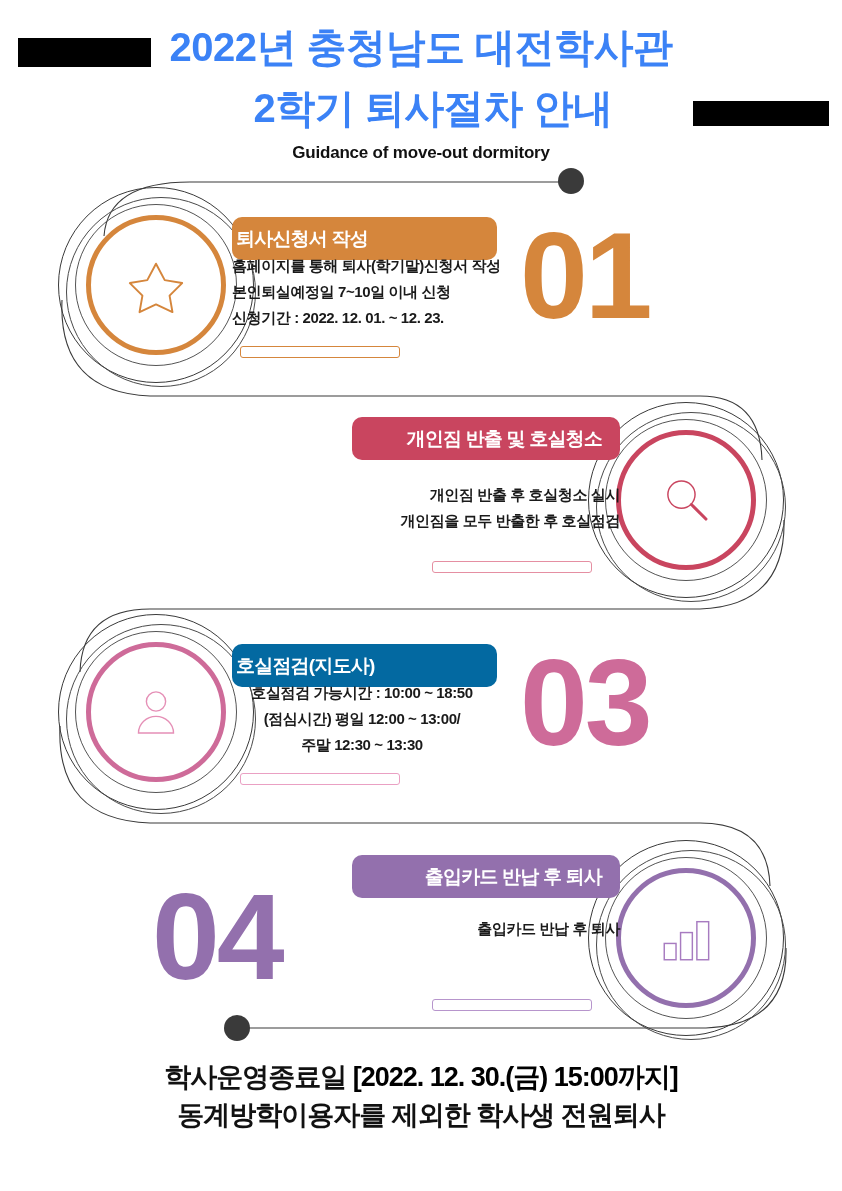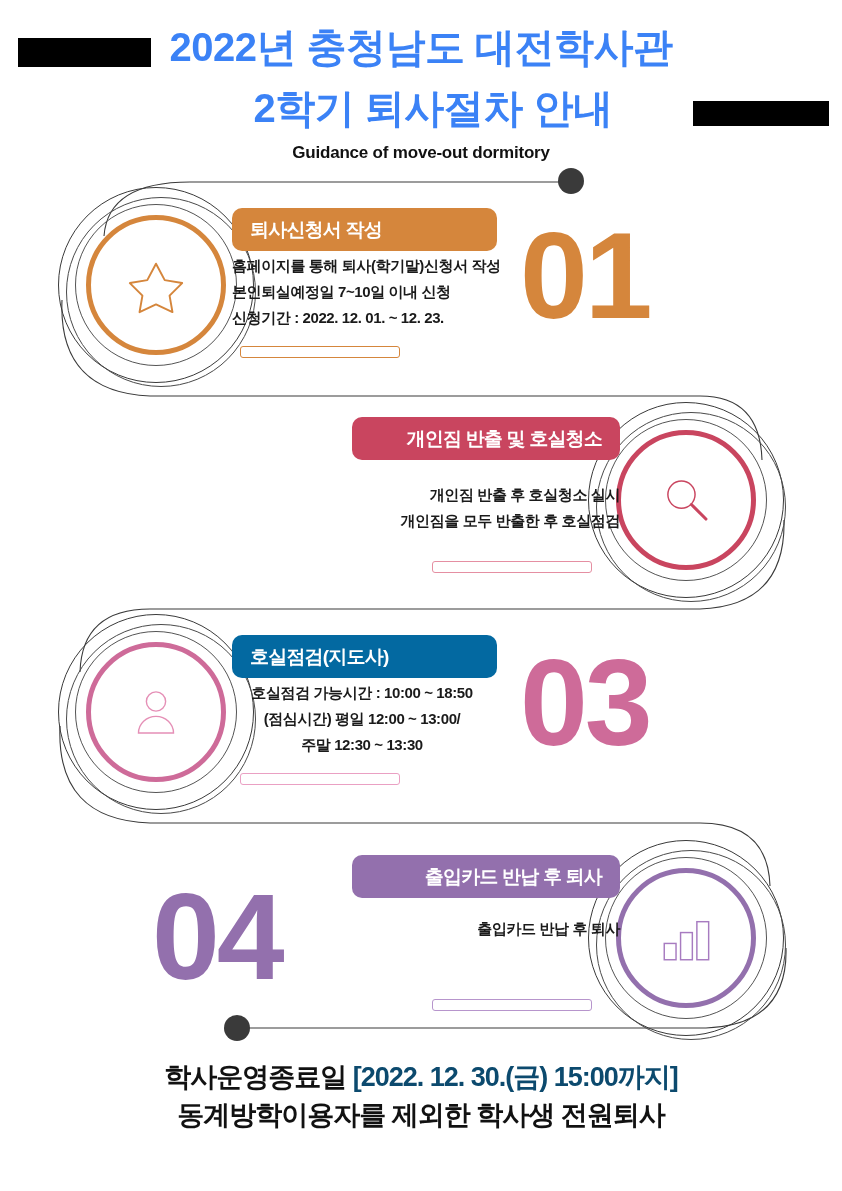--- a/index.html
+++ b/index.html
@@ -136,23 +136,23 @@
     position: absolute;
     height: 43px;
     border-radius: 10px;
     display: flex;
     align-items: center;
     box-sizing: border-box;
     padding-left: 11px;
   }
   .banner-left {
     left: 232px;
-    top: 23px;
+    top: 32px;
     width: 265px;
-    padding-left: 18px;
+    padding-left: 4px;
     justify-content: flex-start;
   }
   .banner-right {
     left: 352px;
     top: 17px;
     width: 268px;
     padding-right: 18px;
     justify-content: flex-end;
   }
   .banner-title {
@@ -206,21 +206,21 @@
     width: 842px;
     text-align: center;
   }
   .footer-line {
     font-size: 27px;
     font-weight: 800;
     line-height: 38px;
     letter-spacing: -1px;
     color: #111111;
   }
-  .footer-accent { color: #0c4a6e; }
+  .footer-accent { color: #000000; }
 </style>
 </head>
 <body>
 
 <div class="page">
 
   <div class="header">
     <div class="rule-bar rule-left"></div>
     <div class="rule-bar rule-right"></div>
     <div class="title-line title-line-1">2022년 충청남도 대전학사관</div>

